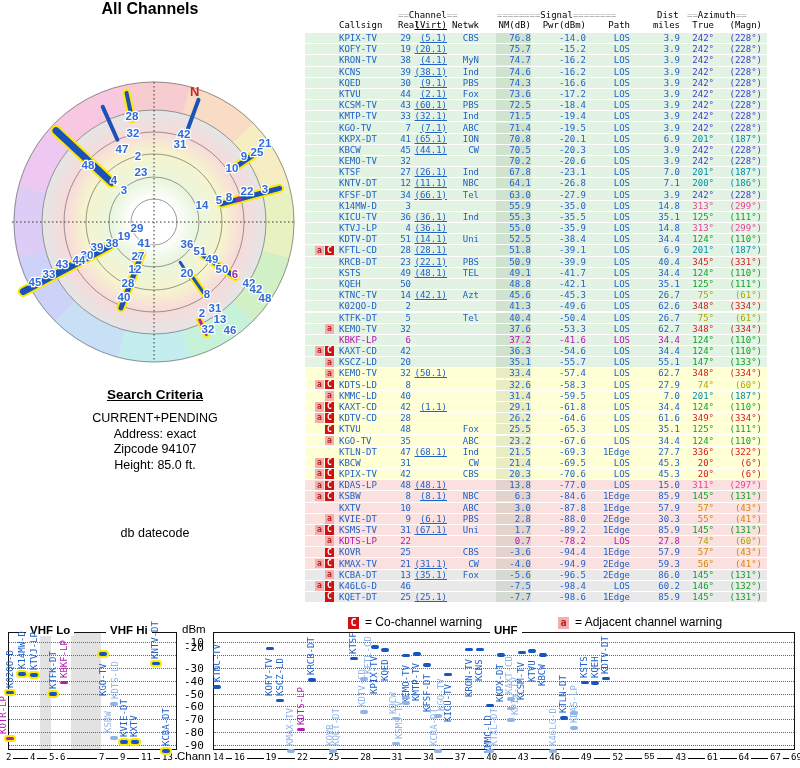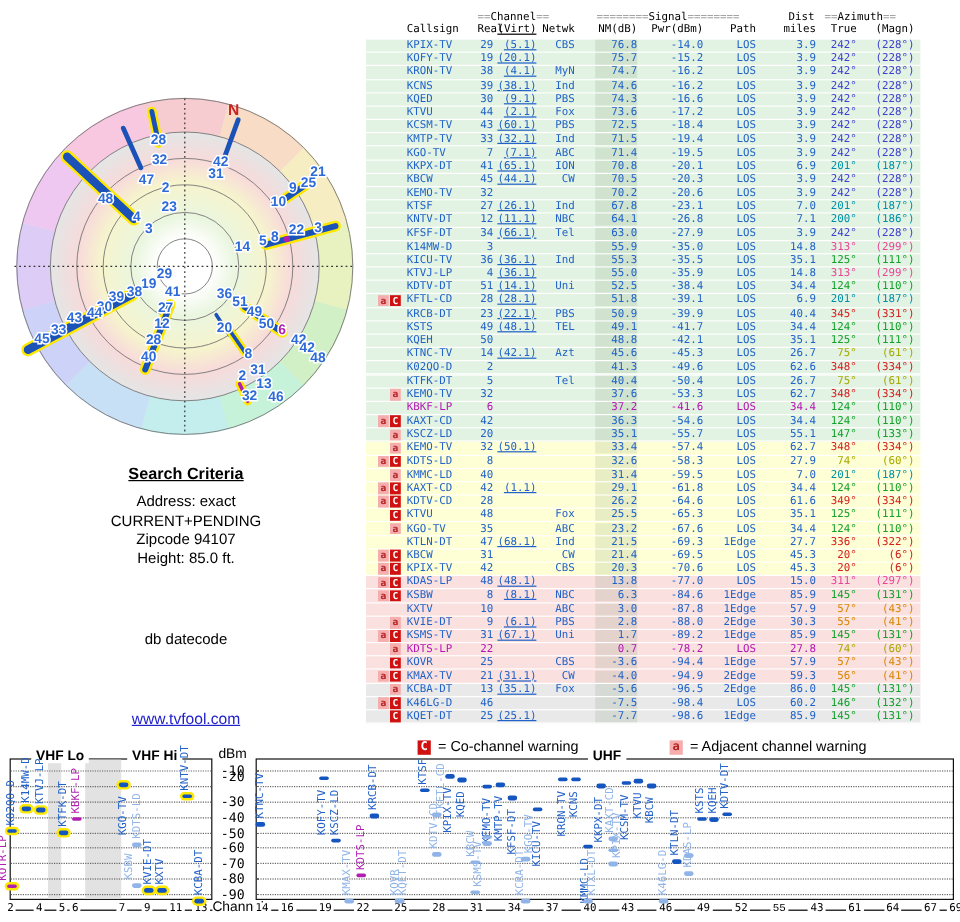--- a/index.html
+++ b/index.html
@@ -57,20 +57,21 @@
   .lgbox{display:inline-block;width:11px;height:12px;font:bold 10px "DejaVu Sans Mono",monospace;
          line-height:12px;text-align:center;vertical-align:middle;margin-right:6px;}
   #dbm-lab{left:182px;top:623px;font:11.5px "Liberation Sans",sans-serif;color:#000;}
   #ch-lab{left:177px;top:750px;font:11.5px "Liberation Sans",sans-serif;color:#000;}
 </style>
 </head>
 <body>
 
 <div class="page">
 
+  <div class="abs" id="radar-title">All Channels</div>
   <svg class="abs" id="radar-svg" width="300" height="340" viewBox="0 0 300 340">
       <defs>
         <radialGradient id="rg">
           <stop offset="0%" stop-color="#ffffff"></stop>
           <stop offset="16%" stop-color="#ffffff"></stop>
           <stop offset="30%" stop-color="#eaf6df"></stop>
           <stop offset="50%" stop-color="#f6f4cd"></stop>
           <stop offset="64%" stop-color="#f8dada"></stop>
           <stop offset="78%" stop-color="#e6e4e4"></stop>
           <stop offset="100%" stop-color="#e4e2e4"></stop>
@@ -166,30 +167,27 @@
       <text x="126" y="257" fill="#2e6bd8" font-size="11.5" font-weight="700" font-family="&quot;Liberation Sans&quot;,sans-serif" text-anchor="middle" stroke="#ffffff" stroke-width="2.5" paint-order="stroke">28</text>
       <text x="122" y="271" fill="#2e6bd8" font-size="11.5" font-weight="700" font-family="&quot;Liberation Sans&quot;,sans-serif" text-anchor="middle" stroke="#ffffff" stroke-width="2.5" paint-order="stroke">40</text>
       <text x="86" y="139" fill="#2e6bd8" font-size="11.5" font-weight="700" font-family="&quot;Liberation Sans&quot;,sans-serif" text-anchor="middle" stroke="#ffffff" stroke-width="2.5" paint-order="stroke">48</text>
       <text x="112" y="154" fill="#2e6bd8" font-size="11.5" font-weight="700" font-family="&quot;Liberation Sans&quot;,sans-serif" text-anchor="middle" stroke="#ffffff" stroke-width="2.5" paint-order="stroke">4</text>
       <text x="122" y="164" fill="#2e6bd8" font-size="11.5" font-weight="700" font-family="&quot;Liberation Sans&quot;,sans-serif" text-anchor="middle" stroke="#ffffff" stroke-width="2.5" paint-order="stroke">3</text>
       <text x="188" y="66" fill="#cc2222" font-size="13" font-weight="700" font-family="&quot;Liberation Sans&quot;,sans-serif">N</text>
     </svg>
 
   <div class="abs" id="search">
     <div class="hd">Search Criteria</div>
+    <div class="ln">CURRENT+PENDING</div>
     <div class="ln">Address: exact</div>
-    <div class="ln">CURRENT+PENDING</div>
     <div class="ln">Zipcode 94107</div>
     <div class="ln">Height: 85.0 ft.</div>
   </div>
   <div class="abs" id="db-block">
     <div>db datecode</div>
-  </div>
-  <div class="abs" id="site-link">
-    <a>www.tvfool.com</a>
   </div>
 
   <div class="abs" id="tv-table">
     <div class="hrow" style="top:10px;left:93px"><span class="eq">==</span>Channel<span class="eq">==</span></div>
     <div class="hrow" style="top:10px;left:192px"><span class="eq">========</span>Signal<span class="eq">========</span></div>
     <div class="hrow" style="top:10px;left:352px">Dist</div>
     <div class="hrow" style="top:10px;left:382px"><span class="eq">==</span>Azimuth<span class="eq">==</span></div>
       <div class="trow" style="top: 20px; color: rgb(0, 0, 0);">
         <span class="c c-warn"></span>
         <span class="c c-cs">Callsign</span>

